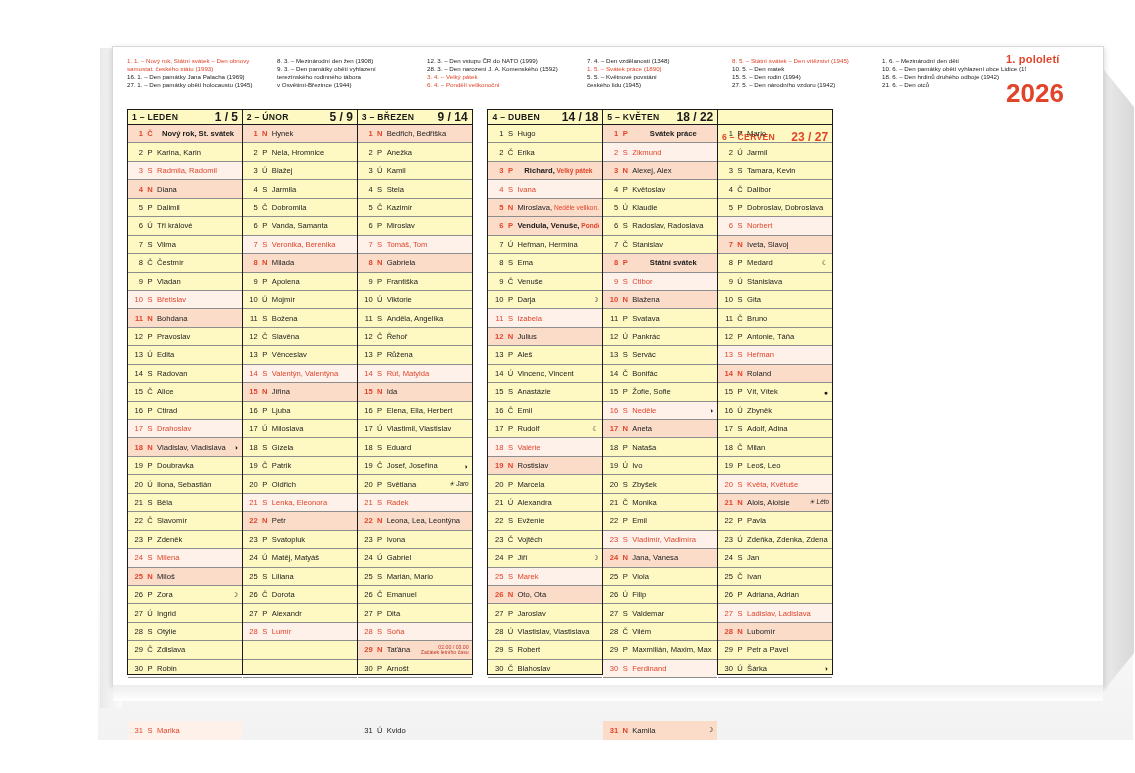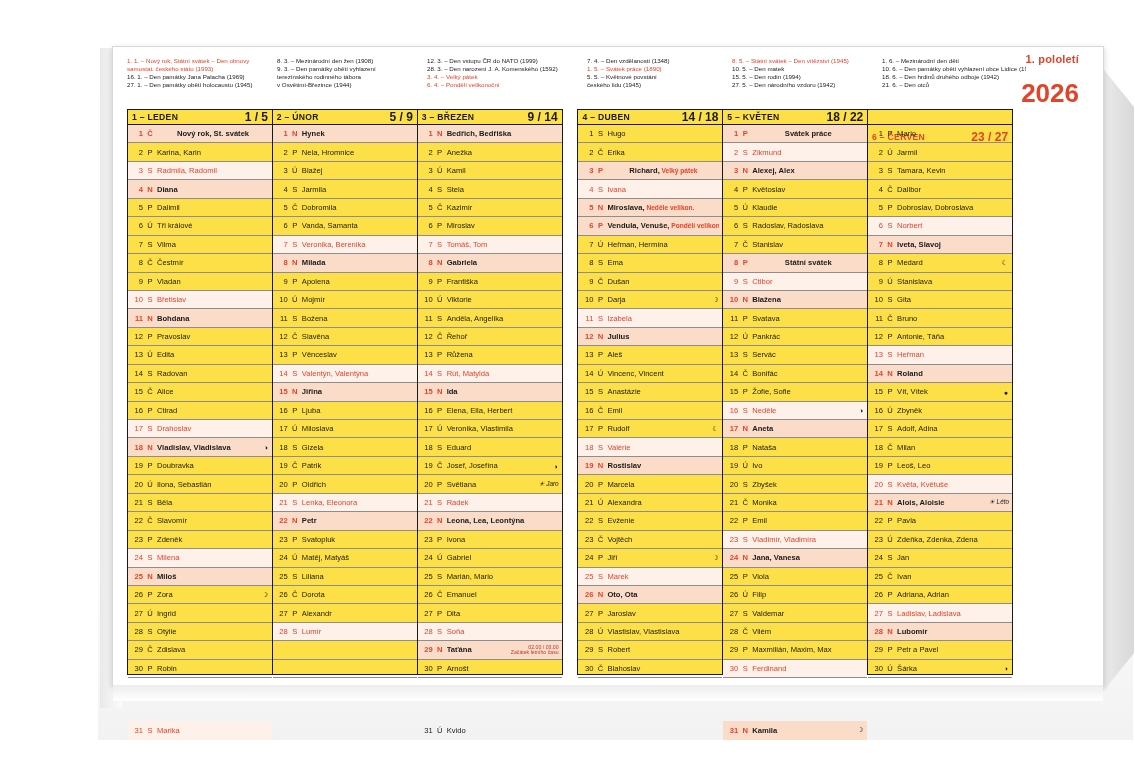--- a/index.html
+++ b/index.html
@@ -55,39 +55,39 @@
   .notes-col.c1{ width:150px; }
   .notes-col.c2{ width:150px; }
   .notes-col.c3{ width:160px; }
   .notes-col.c4{ width:145px; }
   .notes-col.c5{ width:150px; }
   .notes-col.c6{ width:150px; }
   .note-red { color:#e2442a; }
   .note-line { white-space:nowrap; overflow:hidden; }
 
   .year-box{
-    position:absolute; right:24px; top:6px; width:96px; text-align:right;
+    position:absolute; right:1px; top:6px; width:96px; 
     color:#e2442a;
   }
   .year-box .half{ font-size:11px; font-weight:bold; letter-spacing:.2px; }
   .year-box .yr{ font-size:26px; font-weight:bold; line-height:.95; margin-top:16px; }
 
   
   .months{
     position:absolute; left:14px; top:62px; right:14px; bottom:10px;
     display:flex;
     gap:0px;
   }
   .mgroup { display:flex; }
   .mgap { width:16px; }
   .month{
-    width:146px;
+    width:116px;
     border:1.2px solid #1a1a1a;
     margin-right:-1.2px;
-    background:#fde047;
+    background:#fef9c3;
     display:flex;
     flex-direction:column;
   }
   .mhead{
     height:15px;
     border-bottom:1.2px solid #1a1a1a;
     display:flex; align-items:center; justify-content:space-between;
     padding:0 4px;
     font-size:8.6px; font-weight:bold;
     color:#1a1a1a;
@@ -111,21 +111,21 @@
   .row:last-child{ border-bottom:none;margin-top:43px; }
   .row .dnum{ width:12px; text-align:right; margin-right:3px; font-weight:normal; }
   .row .dow{ width:8px; text-align:center; margin-right:3px; }
   .row .nm{ flex:1; overflow:hidden; text-overflow:clip; }
 
   .row.sat{ background:#fdf1ea; }
   .row.sun{ background:#fbdcc9; }
   .row.hol{ background:#fbdcc9; }
   .row.sat .dnum, .row.sat .dow, .row.sat .nm{ color:#e2442a; }
   .row.sun .dnum, .row.sun .dow{ color:#e2442a; font-weight:bold; }
-  .row.sun .nm{ color:#1a1a1a; font-weight:bold; }
+  .row.sun .nm{ color:#1a1a1a; font-weight:normal; }
   .row.hol .dnum, .row.hol .dow{ color:#e2442a; font-weight:bold; }
   .row.hol .nm{ color:#1a1a1a; font-weight:bold;text-align:center; }
   .row .sub{ color:#e2442a; font-size:6.6px; }
   .row.empty{ }
   .row .tiny{
     position:absolute; right:3px; top:50%; transform:translateY(-50%);
     font-size:5.2px; color:#c0392b; text-align:right; line-height:1.05;
   }
   .row .season{
     position:absolute; right:3px; top:50%; transform:translateY(-50%);
@@ -590,21 +590,21 @@
                 <span class="nm">Ida</span>
               </div>
               <div class="row">
                 <span class="dnum">16</span>
                 <span class="dow">P</span>
                 <span class="nm">Elena, Ella, Herbert</span>
               </div>
               <div class="row">
                 <span class="dnum">17</span>
                 <span class="dow">Ú</span>
-                <span class="nm">Veronika, Vlastimila</span>
+                <span class="nm">Vlastimil, Vlastislav</span>
               </div>
               <div class="row">
                 <span class="dnum">18</span>
                 <span class="dow">S</span>
                 <span class="nm">Eduard</span>
               </div>
               <div class="row">
                 <span class="dnum">19</span>
                 <span class="dow">Č</span>
                 <span class="nm">Josef, Josefína</span>
@@ -719,21 +719,21 @@
                 <span class="nm">Heřman, Hermína</span>
               </div>
               <div class="row">
                 <span class="dnum">8</span>
                 <span class="dow">S</span>
                 <span class="nm">Ema</span>
               </div>
               <div class="row">
                 <span class="dnum">9</span>
                 <span class="dow">Č</span>
-                <span class="nm">Dušan</span>
+                <span class="nm">Venuše</span>
               </div>
               <div class="row">
                 <span class="dnum">10</span>
                 <span class="dow">P</span>
                 <span class="nm">Darja</span>
                 <span class="moon">☽</span>
               </div>
               <div class="row sat">
                 <span class="dnum">11</span>
                 <span class="dow">S</span>

